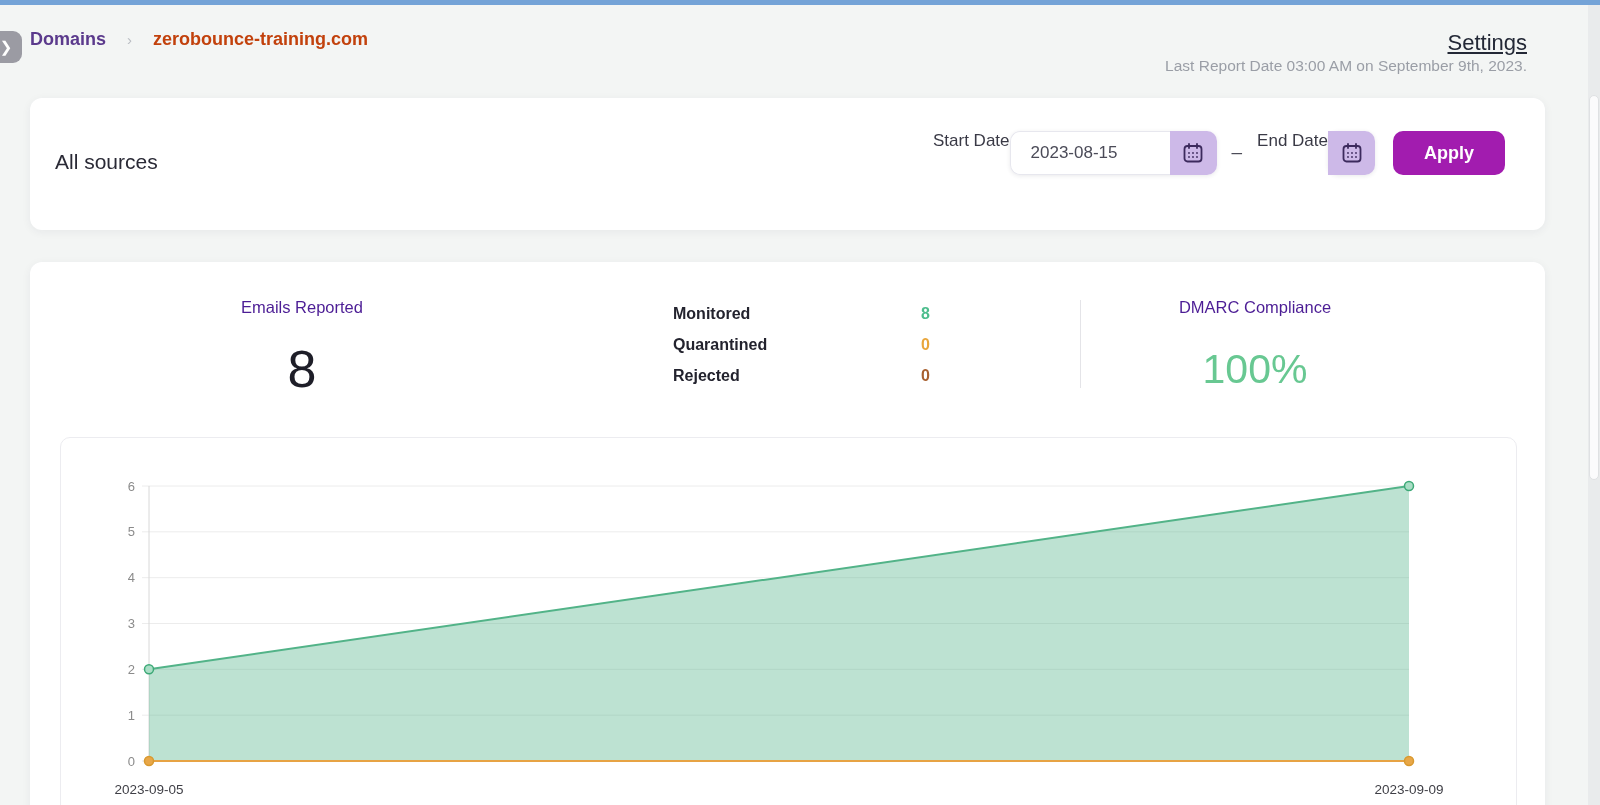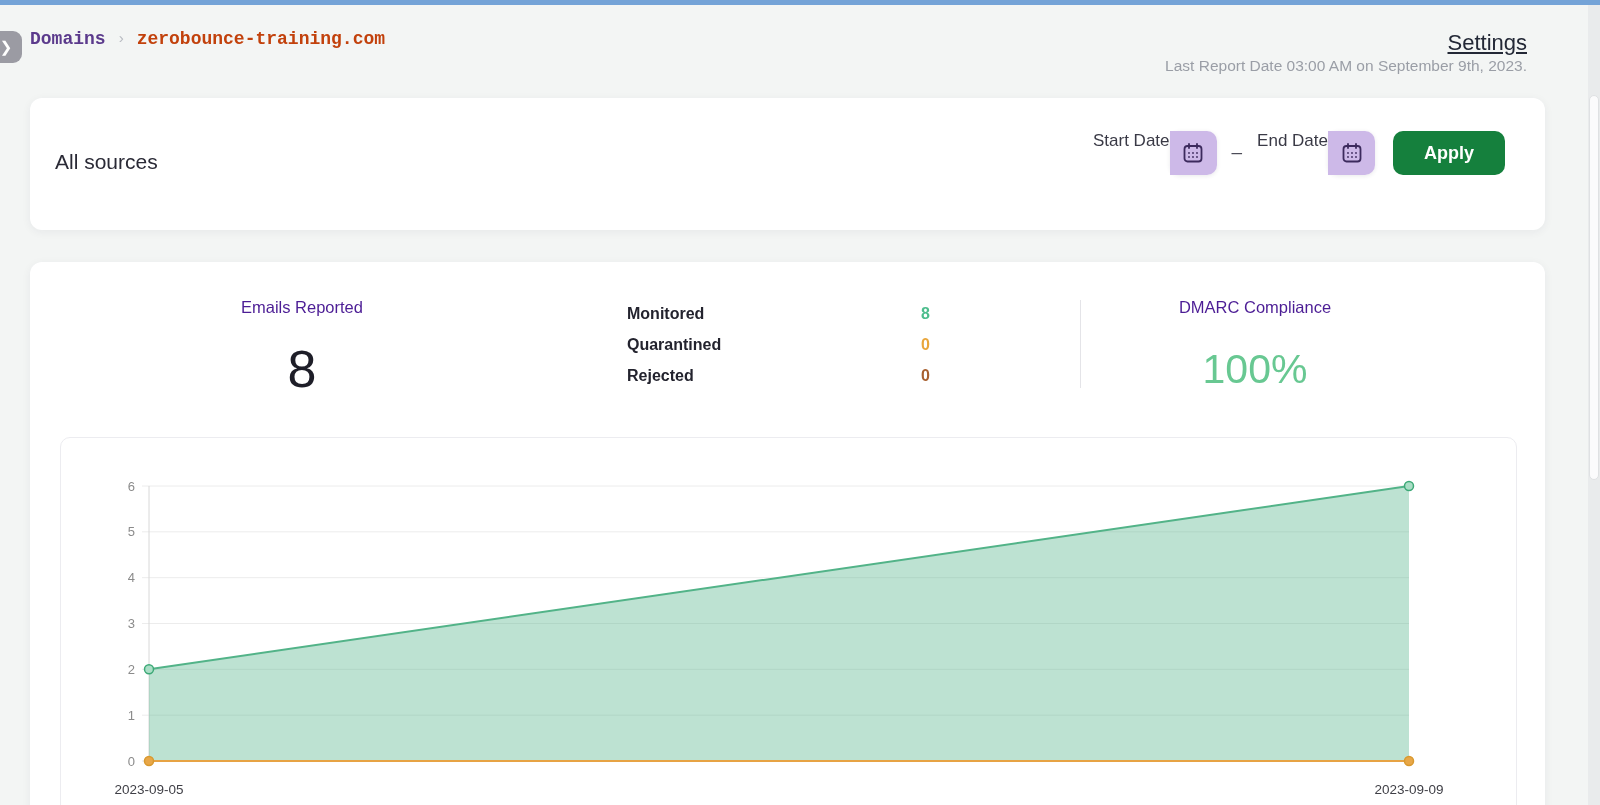--- a/index.html
+++ b/index.html
@@ -14,21 +14,21 @@
     position:absolute; top:0; left:0; width:1600px; height:5px;
     background:#74a3d7; z-index:50;
   }
   .back-chip {
     position:absolute; left:-10px; top:31px; width:32px; height:32px;
     background:#9b9ba3; border-radius:9px; z-index:40;
     display:flex; align-items:center; justify-content:center;
     color:#ffffff; font-size:15px; font-weight:700; cursor:pointer;
   }
   
-  .breadcrumb { position:absolute; left:30px; top:29px; display:flex; align-items:center; gap:11px; font-size:18px; font-weight:700;font-family:Liberation Mono, monospace; }
+  .breadcrumb { position:absolute; left:30px; top:29px; display:flex; align-items:center; gap:21px; font-size:18px; font-weight:700; }
   .crumb-root { color:#5b3a8c; cursor:pointer; }
   .crumb-sep { color:#b9bcc2; font-size:15px; font-weight:400; }
   .crumb-current { color:#c2410c; }
   .settings-link {
     position:absolute; top:30px; right:73px;
     font-size:22px; color:#232836; text-decoration:underline; cursor:pointer; font-weight:500;
   }
   .last-report { position:absolute; top:57px; right:73px; font-size:15.5px; color:#9a9ea6; }
 
   .card {
@@ -51,32 +51,32 @@
     font-family:inherit; outline:none; background:#ffffff;
   }
   .cal-btn {
     width:47px; height:44px; background:#cdb9e8; border:none;
     border-radius:0 10px 10px 0; cursor:pointer;
     display:flex; align-items:center; justify-content:center;
   }
   .range-dash { font-size:19px; color:#4c4c58; margin:0 15px 12px 15px; }
   .apply-btn {
     width:112px; height:44px; margin-left:18px; border:none; border-radius:10px;
-    background:#15803d; color:#ffffff; font-size:18px; font-weight:700;
+    background:#a21caf; color:#ffffff; font-size:18px; font-weight:700;
     font-family:inherit; cursor:pointer;
   }
 
   
   .stats-card { left:30px; top:262px; width:1515px; height:600px; }
   .stat-emails { position:absolute; left:152px; top:36px; width:240px; text-align:center; }
   .stat-label { font-size:16.5px; font-weight:400; color:#4c1d95; }
   .stat-emails .big-number { margin-top:22px; font-size:52px; font-weight:500; color:#1e1e28; }
   .stat-rows { position:absolute; left:597px; top:42px; width:303px; display:flex; flex-direction:column; gap:11px; }
   .stat-row { display:flex; justify-content:space-between; align-items:center; height:20px; }
-  .stat-row-label { font-size:16px; font-weight:700; color:#23232e; }
+  .stat-row-label { font-size:16px; font-weight:700; color:#23232e;margin-left:46px; }
   .stat-row-value { font-size:16px; font-weight:700; }
   .v-divider { position:absolute; left:1050px; top:38px; width:1px; height:88px; background:#e4e4e8; }
   .stat-compliance { position:absolute; left:1125px; top:36px; width:200px; text-align:center; }
   .stat-compliance .big-percent { margin-top:29px; font-size:41px; font-weight:500; color:#68c892; }
 
   .chart-panel {
     position:absolute; left:30px; top:175px; width:1457px; height:400px;
     border:1px solid #ececf0; border-radius:10px; background:#ffffff;
   }
   .chart-panel svg { display:block; }
@@ -107,20 +107,21 @@
 
 <a class="settings-link">Settings</a>
 <div class="last-report">Last Report Date 03:00 AM on September 9th, 2023.</div>
 
 <div class="card filter-card">
   <div class="filter-title">All sources</div>
   <div class="filter-controls">
     <div class="date-field">
       <div class="date-label">Start Date</div>
       <div class="date-input-group">
+        <input class="date-input" type="text" value="2023-08-15" style="">
         <button class="cal-btn">
           <svg width="24" height="24" viewBox="0 0 24 24" fill="none" stroke="#3c2a5d" stroke-width="1.8" stroke-linecap="round">
             <rect x="3.5" y="5" width="17" height="15.5" rx="3"></rect>
             <line x1="8" y1="3" x2="8" y2="7"></line>
               <line x1="16" y1="3" x2="16" y2="7"></line>
             <g fill="#3c2a5d" stroke="none">
               <circle cx="8" cy="12" r="0.9"></circle>
                 <circle cx="12" cy="12" r="0.9"></circle>
                 <circle cx="16" cy="12" r="0.9"></circle>
               <circle cx="8" cy="16" r="0.9"></circle>

